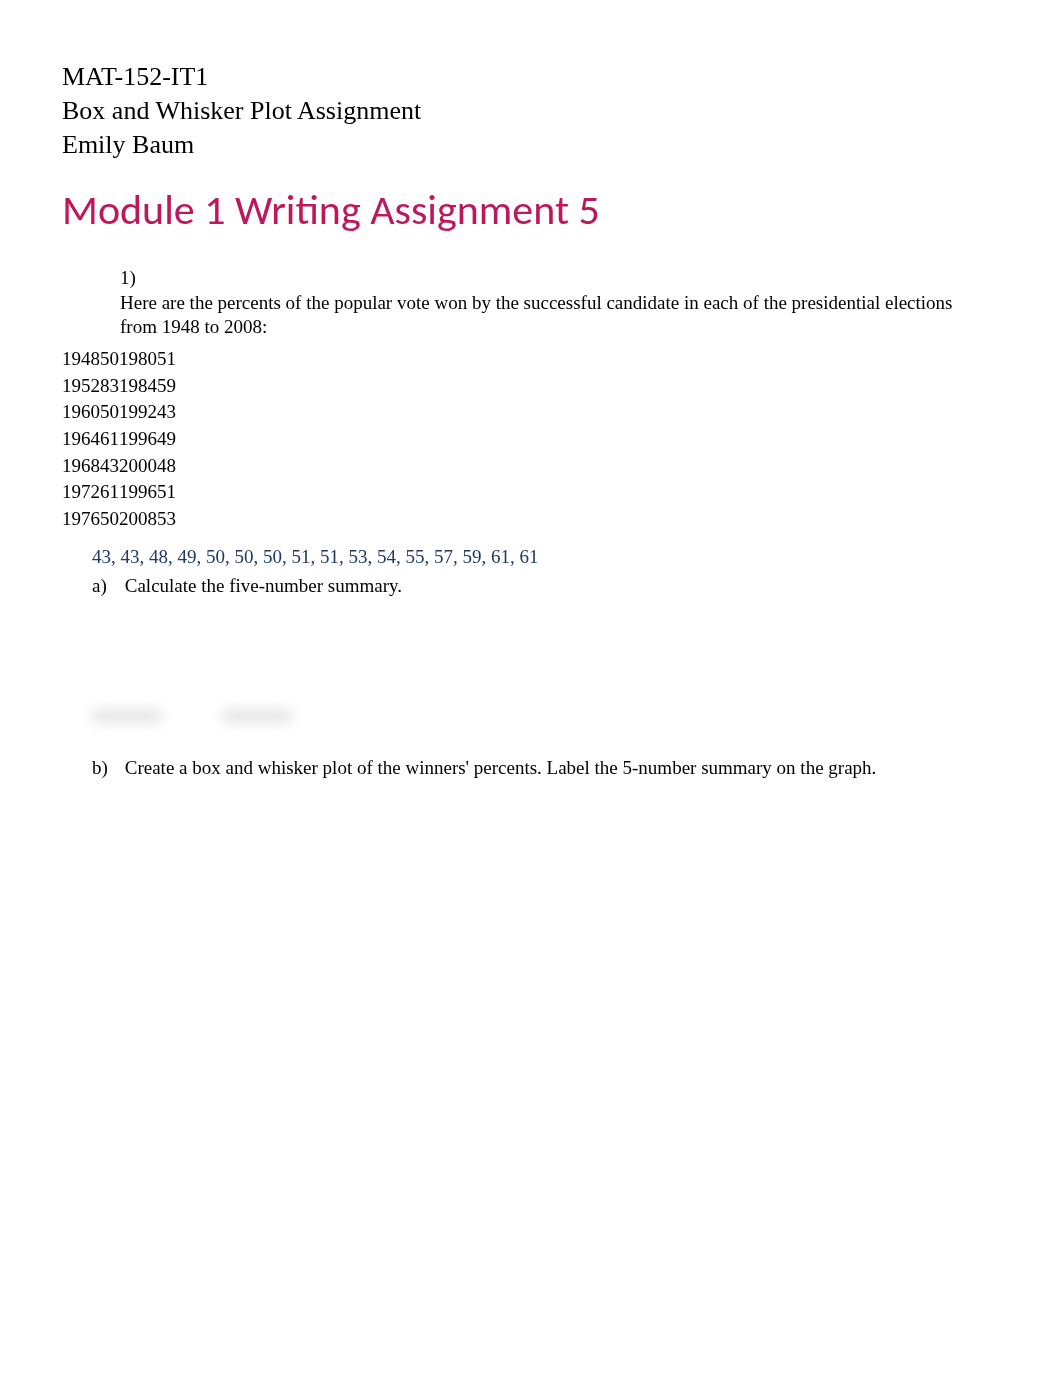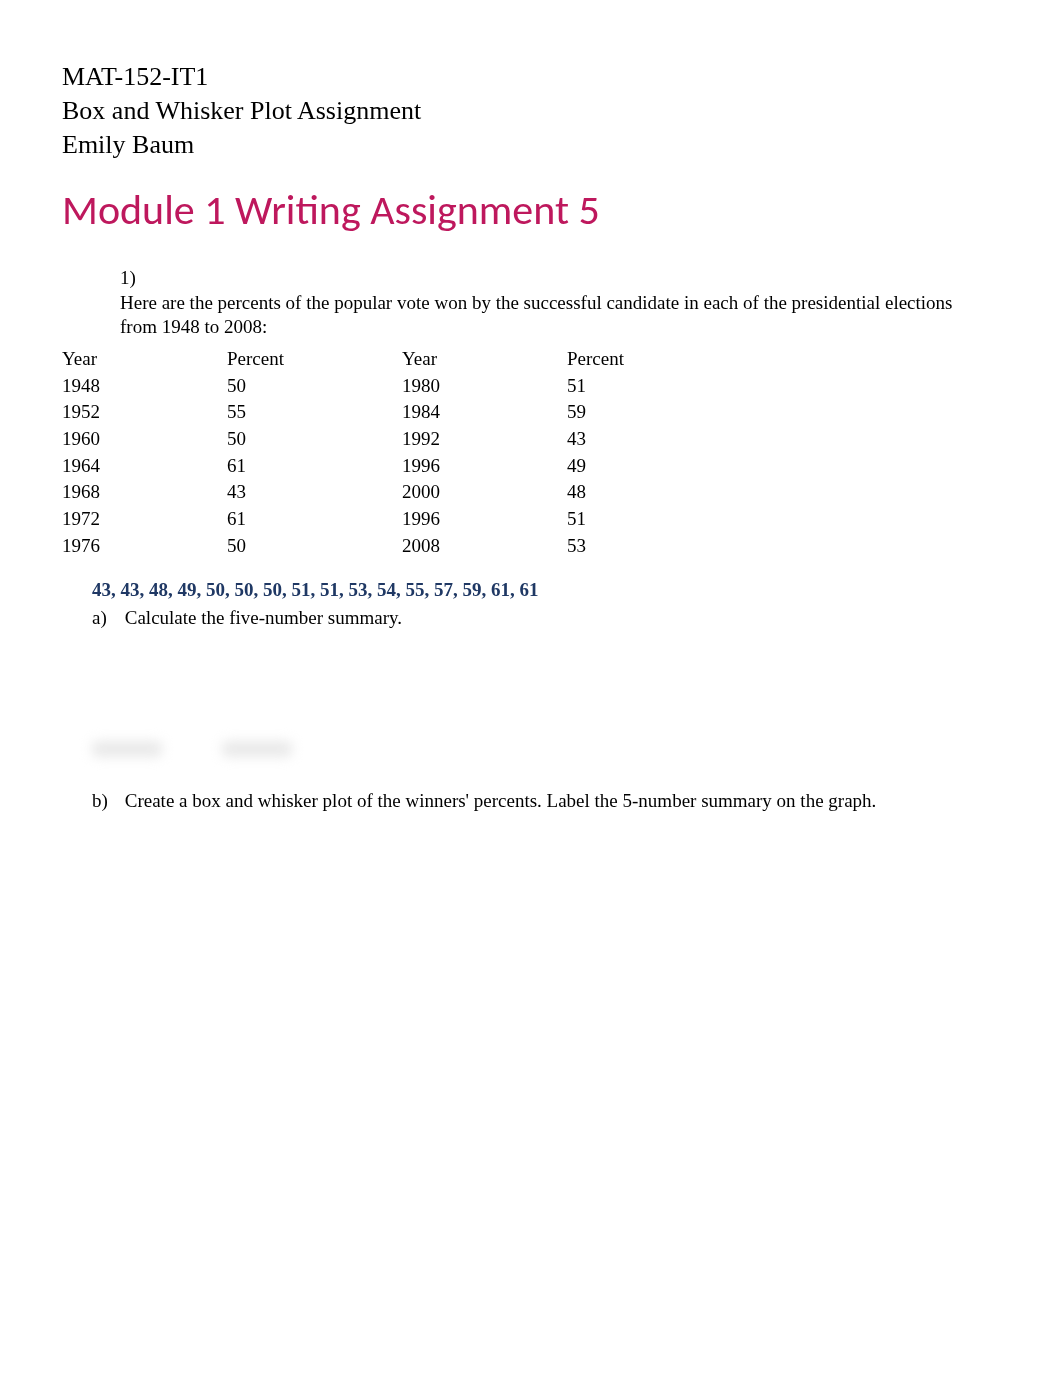--- a/index.html
+++ b/index.html
@@ -57,22 +57,21 @@
       vertical-align: top;
     }
     .col-year-left { width: 165px; }
     .col-pct-left { width: 175px; }
     .col-year-right { width: 165px; }
     .col-pct-right { width: 120px; }
     .sorted-line {
       margin-left: 30px;
       color: #1f3864;
       font-size: 19px;
-      margin-top: 18px;
-      font-weight: bold;
+      margin-top: 12px;
     }
     .subq-block {
       margin-left: 30px;
       margin-top: 4px;
     }
     .subq-letter {
       display: inline-block;
       width: 28px;
       vertical-align: top;
     }
@@ -111,35 +110,29 @@
 <h1 class="main-title">Module 1 Writing Assignment 5</h1>
 
 <div class="question-block">
   <span class="question-number">1)</span>
   <span class="question-text">Here are the percents of the popular vote won by the successful candidate in each of the presidential elections from 1948 to 2008:</span>
 </div>
 
 <div class="data-table-wrap">
   <table class="data-table">
     <tbody>
-        <tr>
-      <td class="col-year-left">Year</td>
-      <td class="col-pct-left">Percent</td>
-      <td class="col-year-right">Year</td>
-      <td class="col-pct-right">Percent</td>
-    </tr>
     <tr>
       <td>1948</td>
       <td>50</td>
       <td>1980</td>
       <td>51</td>
     </tr>
     <tr>
       <td>1952</td>
-      <td>55</td>
+      <td>83</td>
       <td>1984</td>
       <td>59</td>
     </tr>
     <tr>
       <td>1960</td>
       <td>50</td>
       <td>1992</td>
       <td>43</td>
     </tr>
     <tr>

